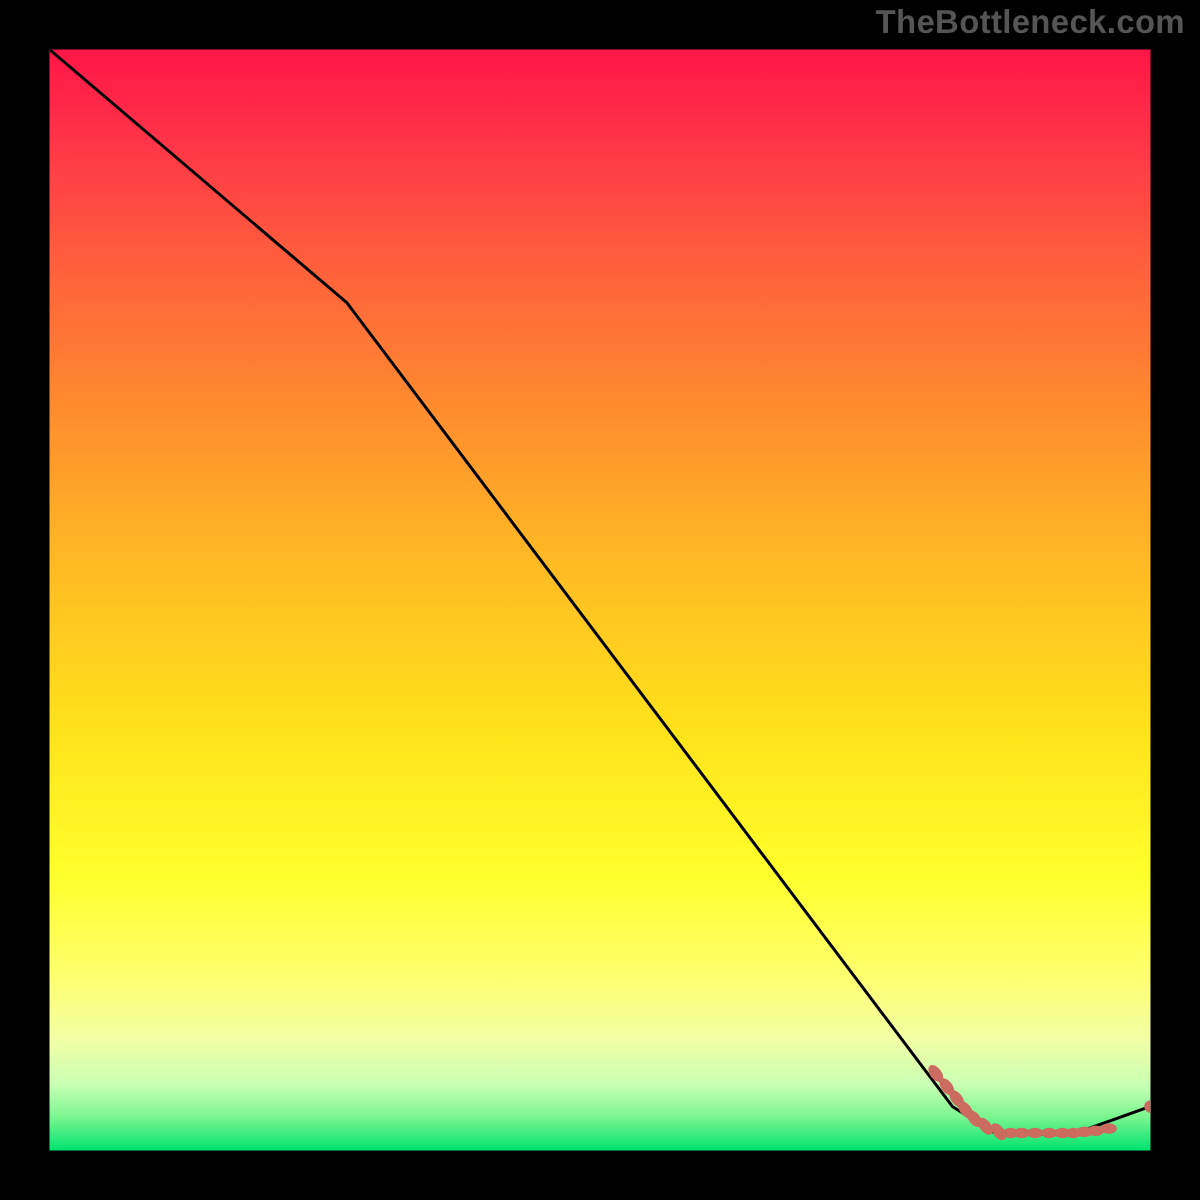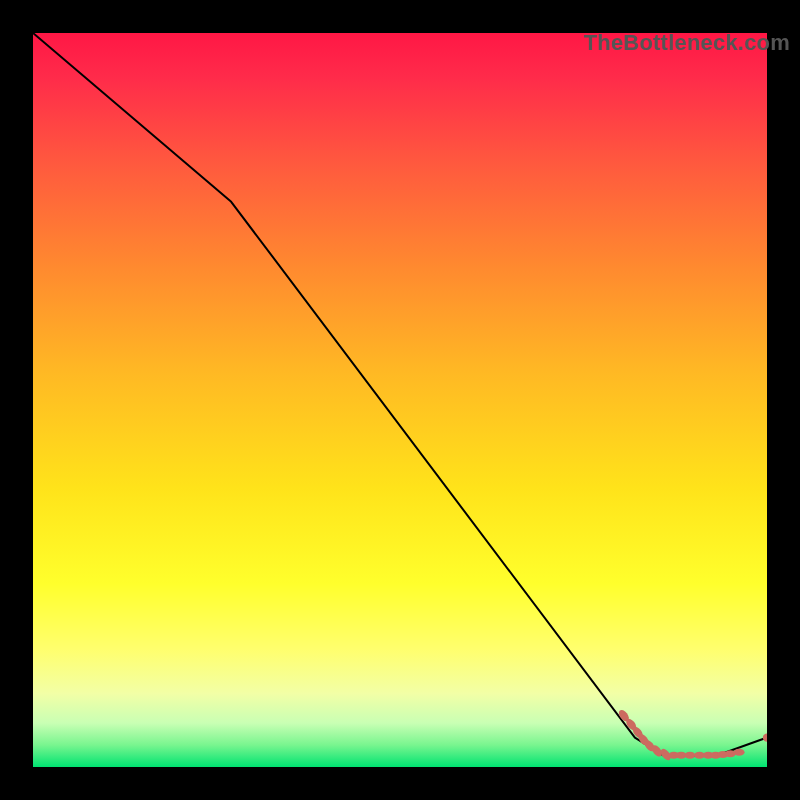--- a/index.html
+++ b/index.html
@@ -19,21 +19,20 @@
   }
   .watermark {
     position: absolute;
     top: 2px;
     right: 10px;
     color: #555;
     font-size: 22px;
     font-weight: 600;
     letter-spacing: 0.2px;
     z-index: 20;
-    margin-top: 28px;
   }
   .plot {
     position: absolute;
     left: 33px;
     top: 33px;
     width: 734px;
     height: 734px;
     
     background: linear-gradient(
       to bottom,

